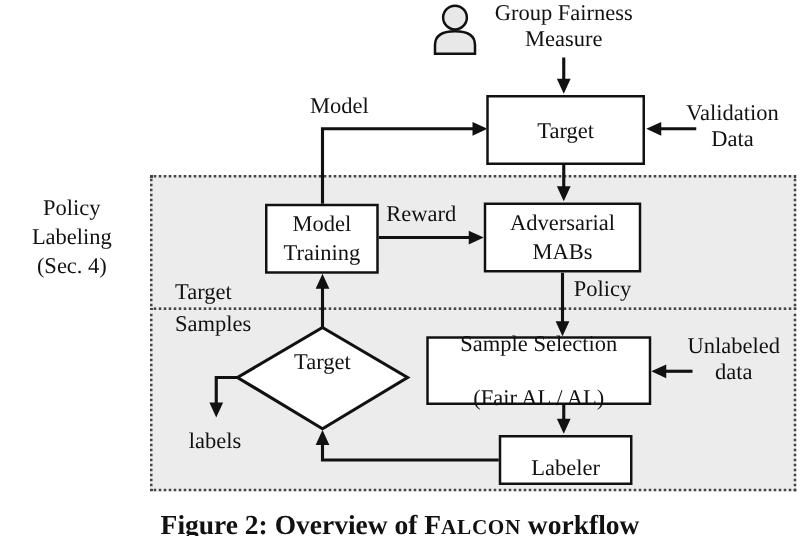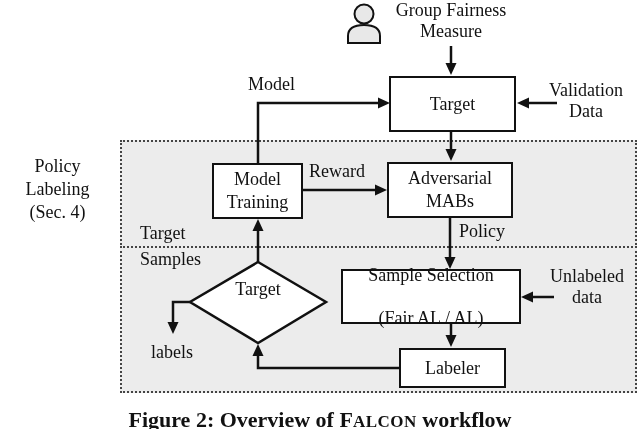--- a/index.html
+++ b/index.html
@@ -127,21 +127,21 @@
   <div class="node" style="left:387px; top:162px; width:126px; height:56px;">
     <div>Adversarial</div>
     <div>MABs</div>
   </div>
 
   <div class="node" style="left:341px; top:269px; width:180px; height:55px;gap:20px;">
     <div>Sample Selection</div>
     <div>(Fair AL / AL)</div>
   </div>
 
-  <div class="node" style="left:399px; top:348px; width:107px; height:40px;">
+  <div class="node" style="left:399px; top:348px; width:107px; height:40px;justify-content:flex-end;">
     <div>Labeler</div>
   </div>
 
   <div class="lbl center" style="left:218px; top:279px; width:80px; line-height:21px;">
     <div>Target</div>
   </div>
 
   <div class="lbl" style="left:248px; top:74px;">Model</div>
 
   <div class="lbl" style="left:309px; top:161px;">Reward</div>

